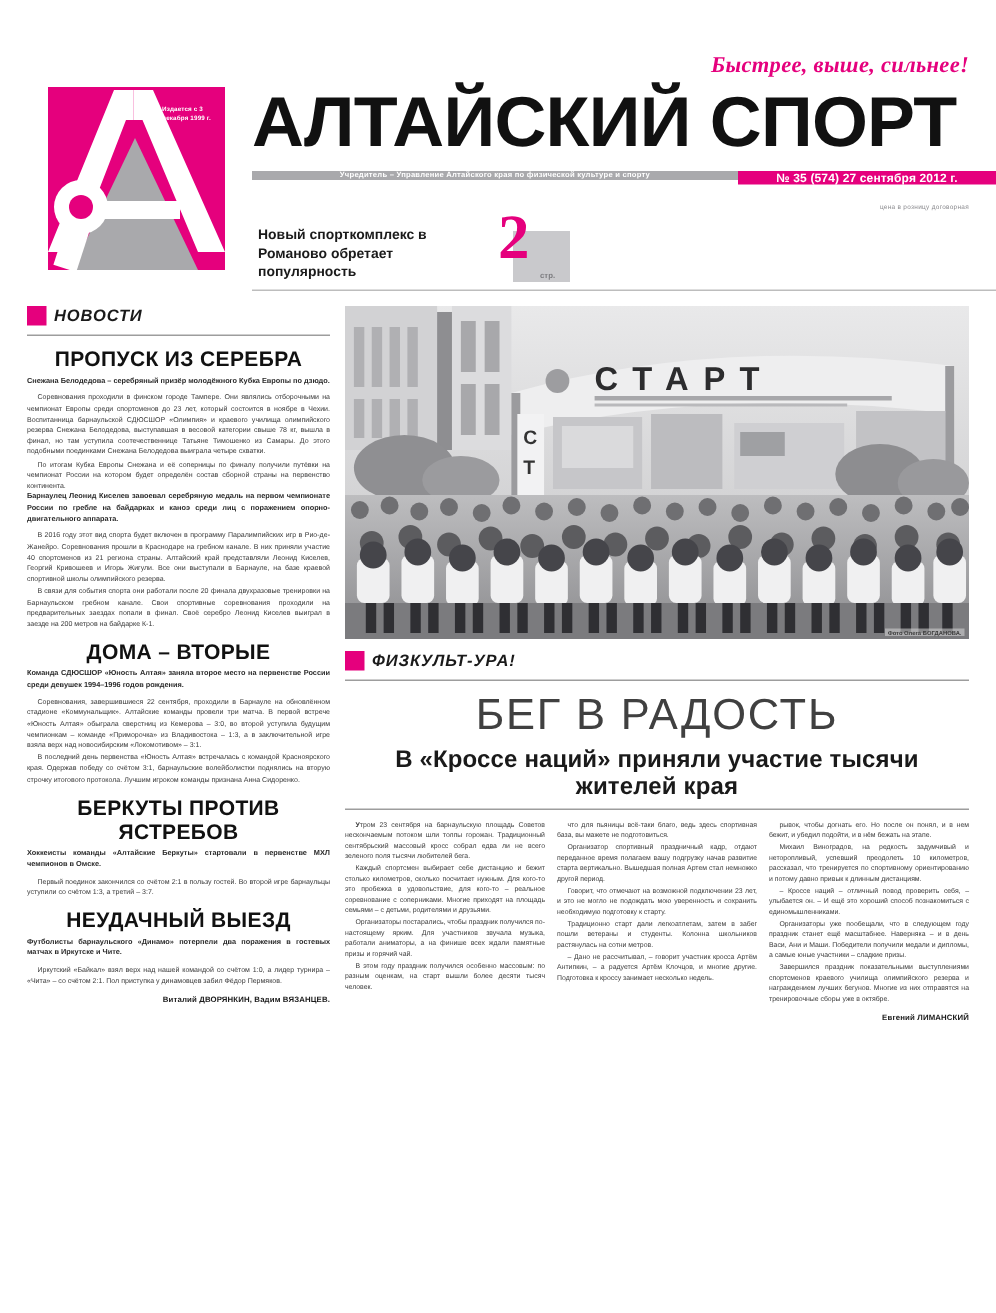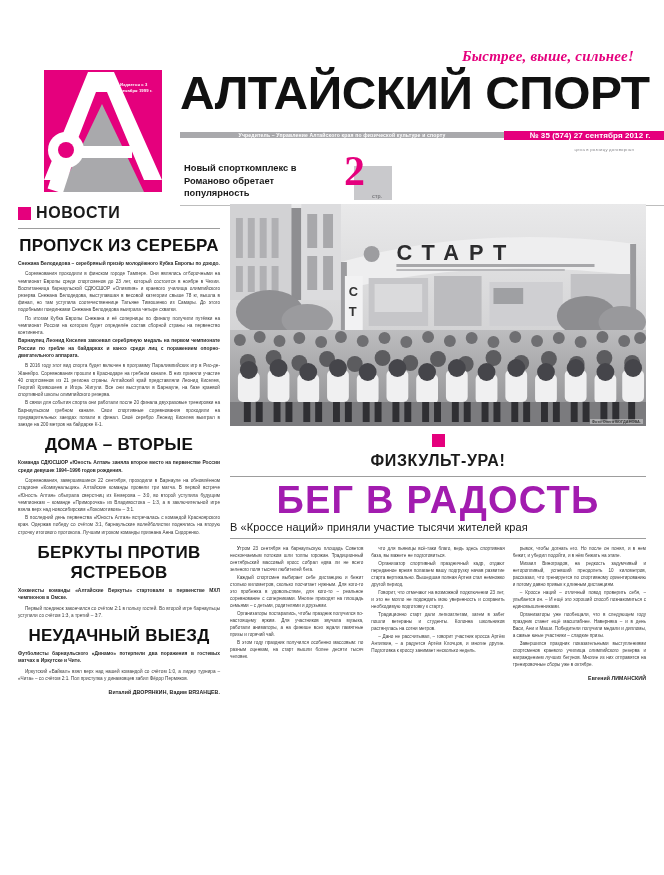--- a/index.html
+++ b/index.html
@@ -7,21 +7,21 @@
   body {
     width: 664px; height: 875px;
     background: #ffffff;
     font-family: "Liberation Sans", sans-serif;
     overflow: hidden;
     position: relative;
   }
   .page {
     position: absolute; left:0; top:0; width:664px; height:875px;
     background:#fff;
-    padding: 12px;
+    padding: 0;
   }
 
   
   .masthead { position: relative; height: 196px; }
   .tagline {
     position:absolute; right:18px; top:36px;
     color:#e5007d; font-style: italic; font-weight: bold;
     font-size: 15px; letter-spacing: .2px;
     font-family: "Liberation Serif", serif;
   }
@@ -43,21 +43,21 @@
     font-weight: bold; letter-spacing: -0.5px;
     color:#111;
     font-family: "Liberation Sans", sans-serif;
     white-space: nowrap;
     transform: scaleX(1.02);
     transform-origin: left center;
   }
   .strip {
     position:absolute; left:168px; top:114px;
     width:496px; height:18px;
-    display:flex; align-items:center;
+    display:flex; align-items:flex-start;
   }
   .strip-founder {
     flex:1; background:#a9a9ac; color:#fff;
     font-size:5.1px; display:flex; align-items:center; justify-content:center;
     letter-spacing:.15px; font-weight:bold;
   }
   .strip-issue {
     width:172px; background:#e5007d; color:#fff;
     font-size:8px; font-weight:bold;
     display:flex; align-items:center; justify-content:center;
@@ -108,26 +108,26 @@
   .col-left { width:202px; position:relative; }
   .col-right { flex:1; position:relative; }
 
   
   .sec-label {
     display:flex; align-items:center; gap:5px;
     margin-bottom:6px;
   }
   .sec-label .sq { width:13px; height:13px; background:#e5007d; flex:none; }
   .sec-label .txt {
-    font-size:16px; font-weight:bold; letter-spacing:.6px; color:#1a1a1a;
+    font-size:11px; font-weight:bold; letter-spacing:.6px; color:#1a1a1a;font-style:italic;
   }
   .sec-rule { height:1px; background:#9d9d9d; margin:3px 0 6px 0; }
 
   .art-head {
-    text-align:center; font-size:17px; font-weight:bold;
+    text-align:center; font-size:14px; font-weight:bold;
     letter-spacing:.25px; color:#111; margin:7px 0 4px 0;
     font-family:"Liberation Sans", sans-serif;
   }
   .lede {
     font-size:4.9px; line-height:7.4px; font-weight:bold; text-align:justify;
     color:#2a2a2a; margin-bottom:3px;
   }
   .para {
     font-size:4.7px; line-height:7.2px; text-align:justify; color:#3a3a3a;
     text-indent:7px; margin:0 0 1px 0;
@@ -144,28 +144,28 @@
     background:#8b5cf6;
   }
   .photo svg { display:block; width:100%; height:100%; }
   .photo-credit {
     position:absolute; right:3px; bottom:2px;
     font-size:3.9px; color:#3c3c3c; font-weight:bold;
     background:rgba(215,215,215,.55); padding:0 2px;
   }
 
   
-  .feat-label { margin-top:8px;flex-direction:column; }
+  .feat-label { margin-top:8px; }
   .feat-title {
     text-align:center;
-    font-size:38px; line-height:34px; font-weight:bold;
-    letter-spacing:1.2px; color:#a21caf; margin:6px 0 4px 0;
+    font-size:29px; line-height:34px; font-weight:normal;
+    letter-spacing:1.2px; color:#404040; margin:6px 0 4px 0;
   }
   .feat-sub {
-    text-align:left; font-size:11px; font-weight:normal;
+    text-align:center; font-size:16px; font-weight:bold;
     letter-spacing:.1px; color:#1a1a1a; margin-bottom:5px;
   }
   .feat-rule { height:1px; background:#9d9d9d; margin:0 0 6px 0; }
 
   .feat-cols { display:flex; gap:8px; }
   .feat-col { flex:1; }
   .feat-col .para { font-size:4.6px; line-height:7px; }
 
   .lede-first::first-letter { font-weight:bold; }
 </style>

